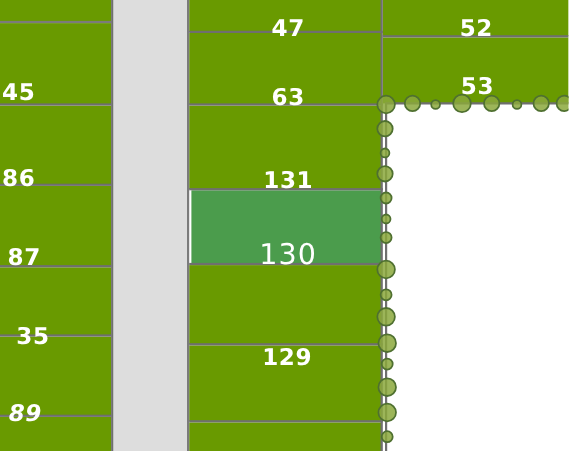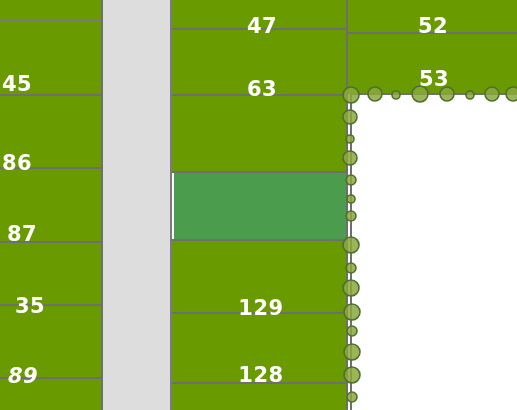--- a/index.html
+++ b/index.html
@@ -118,23 +118,24 @@
 
   <div class="layer">
     <span class="plabel" style="left:262px;top:-1px;">47</span>
     <span class="plabel" style="left:433px;top:-1px;">52</span>
 
     <span class="plabel" style="left:17px;top:57px;">45</span>
     <span class="plabel" style="left:262px;top:62px;">63</span>
     <span class="plabel" style="left:434px;top:52px;">53</span>
 
     <span class="plabel" style="left:17px;top:136px;text-align:right;">86</span>
+    <span class="plabel" style="left:262px;top:137px;">131</span>
 
     <span class="plabel" style="left:14px;top:207px;padding-left:16px;">87</span>
+    <span class="plabel selected-label" style="left:262px;top:205px;">130</span>
 
     <span class="plabel" style="left:30px;top:279px;">35</span>
-    <span class="plabel" style="left:261px;top:281px;">129</span>
+    <span class="plabel" style="left:261px;top:298px;">129</span>
 
     <span class="plabel" style="left:23px;top:349px;font-style:italic;">89</span>
-    <span class="plabel" style="left:261px;top:348px;">128</span>
   </div>
 
 </div>
 
 </body></html>

